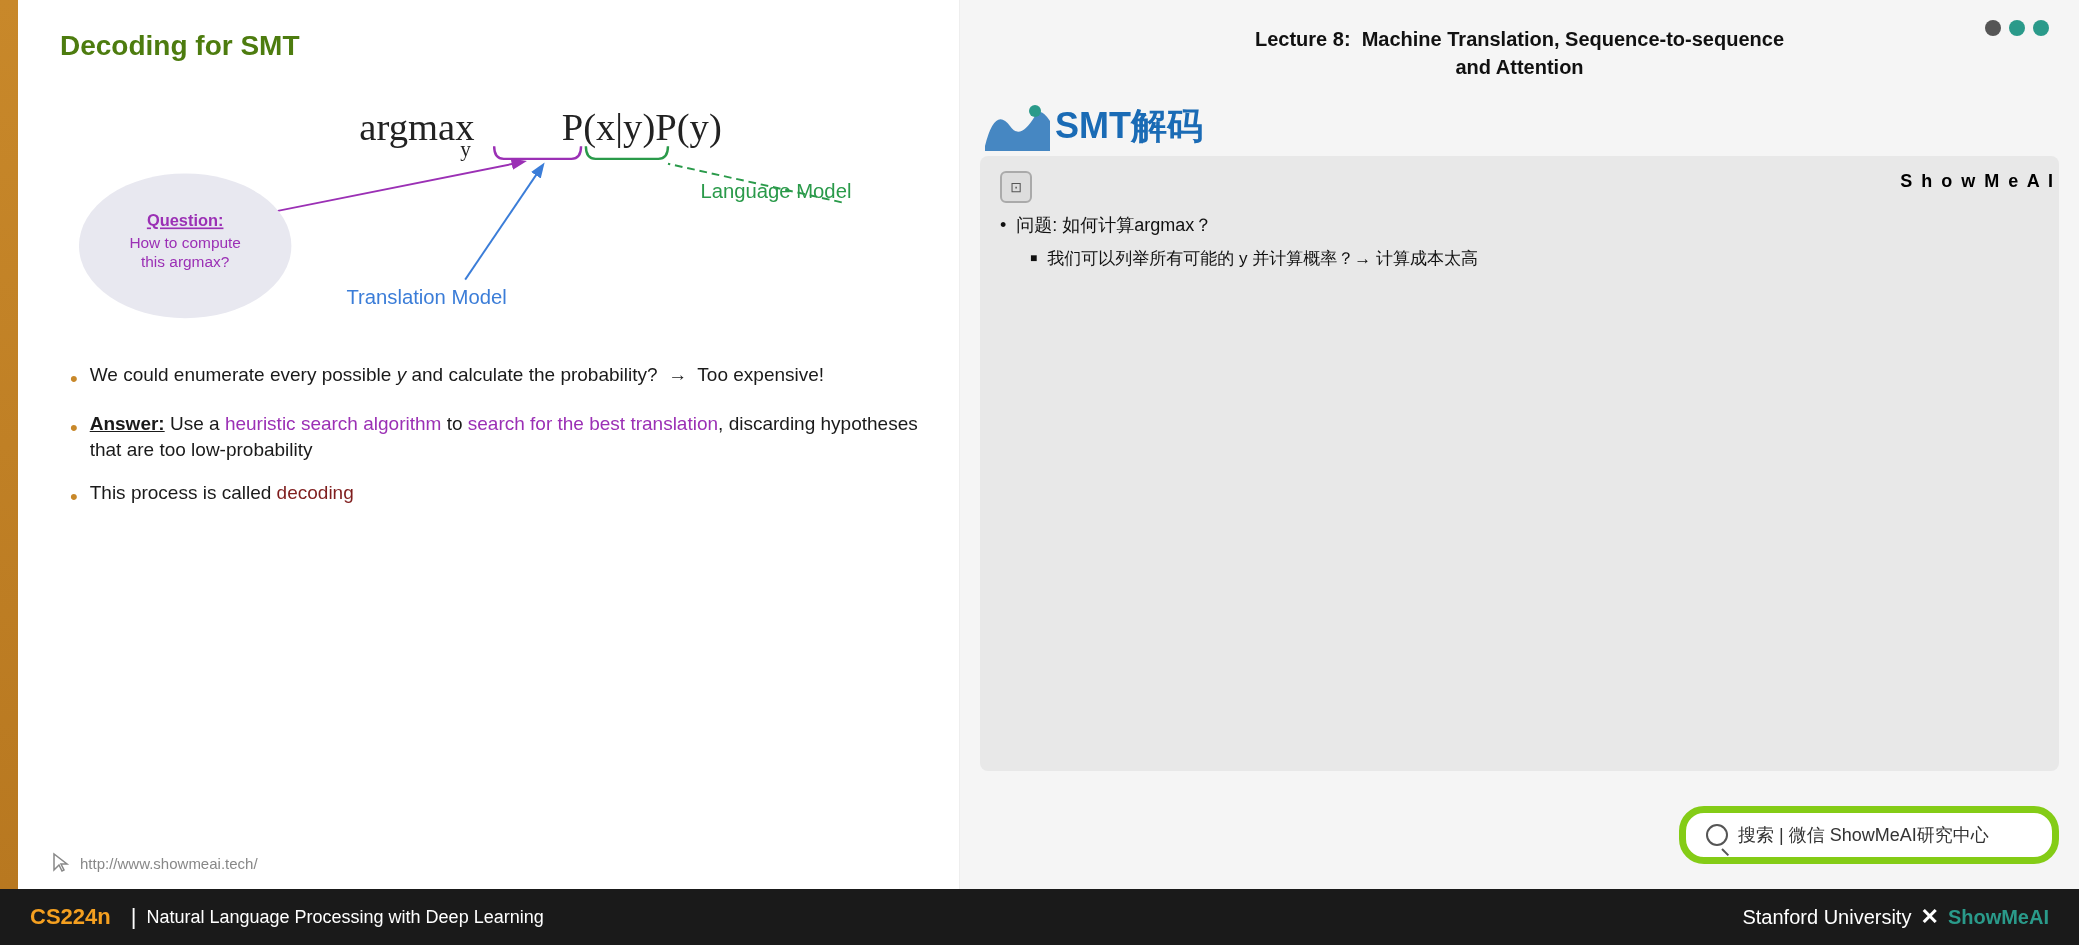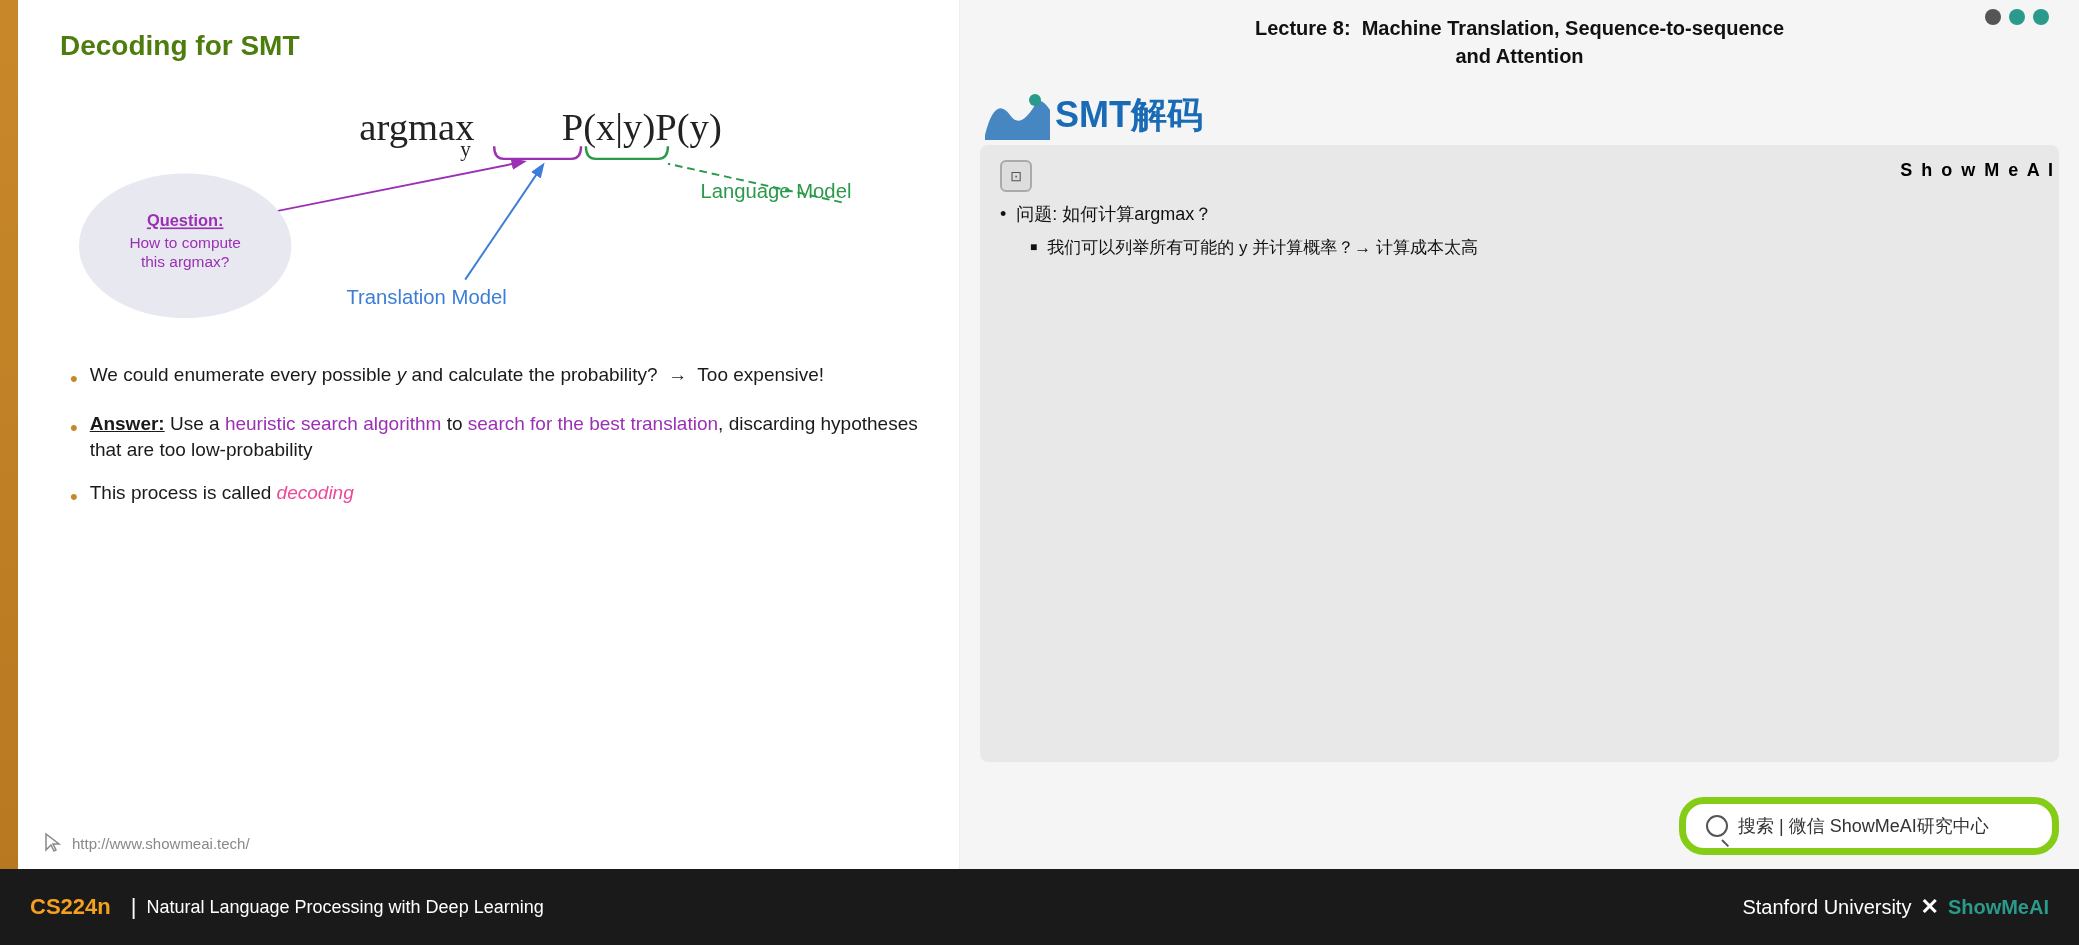--- a/index.html
+++ b/index.html
@@ -93,41 +93,40 @@
 
     .heuristic-text {
       color: #9b30b5;
     }
 
     .search-text {
       color: #9b30b5;
     }
 
     .decoding-text {
-      font-style: italic;
-      color: #ec4899;
+      color: #7f1d1d;
       text-align: center;
     }
 
     .url-area {
       position: absolute;
       bottom: 15px;
-      left: 42px;
+      left: 50px;
       font-size: 15px;
       color: #888;
       display: flex;
       align-items: center;
       gap: 8px;
     }
 
     
     .right-panel {
       flex: 1;
       background: #f5f5f5;
-      padding: 14px 20px;
+      padding: 25px 20px;
       display: flex;
       flex-direction: column;
     }
 
     .lecture-title {
       font-size: 20px;
       font-weight: bold;
       color: #111;
       text-align: center;
       margin-bottom: 15px;
@@ -246,21 +245,21 @@
       right: -5px;
       width: 9px;
       height: 2px;
       background: #555;
       transform: rotate(45deg);
       transform-origin: left center;
     }
 
     
     .bottom-bar {
-      height: 76px;
+      height: 56px;
       background: #1a1a1a;
       display: flex;
       align-items: center;
       justify-content: space-between;
       padding: 8px 30px;
       flex-shrink: 0;
     }
 
     .bottom-left {
       display: flex;

